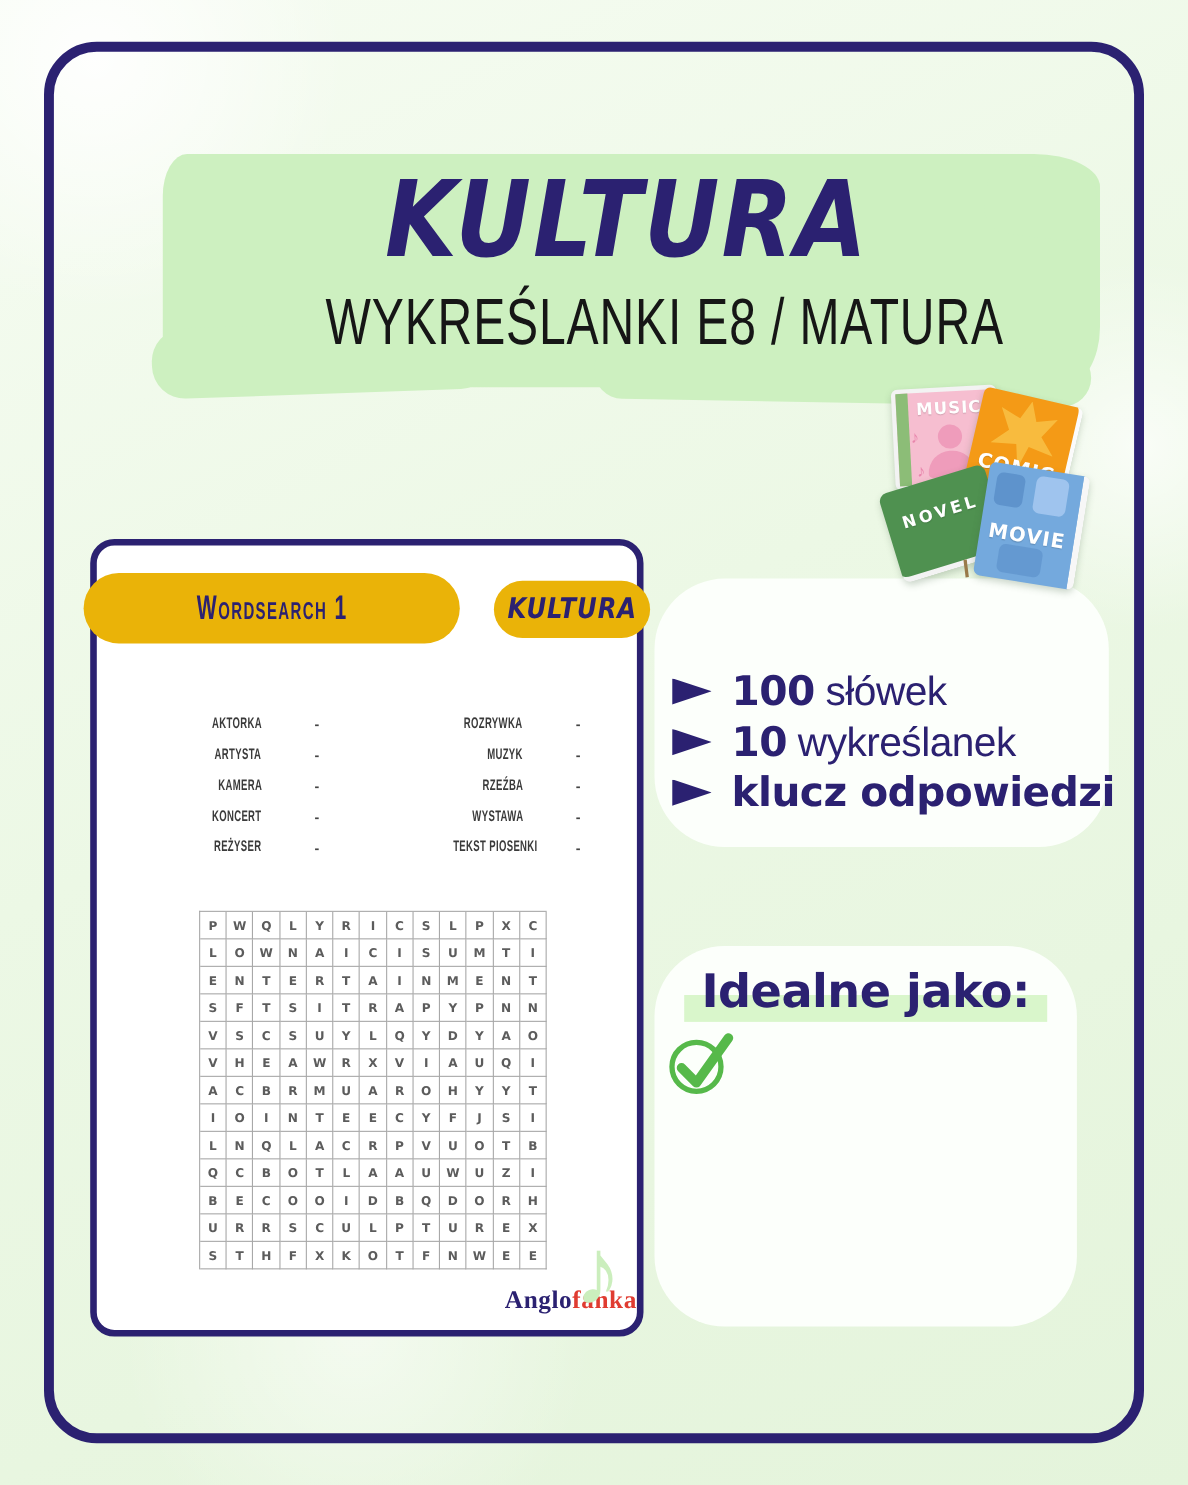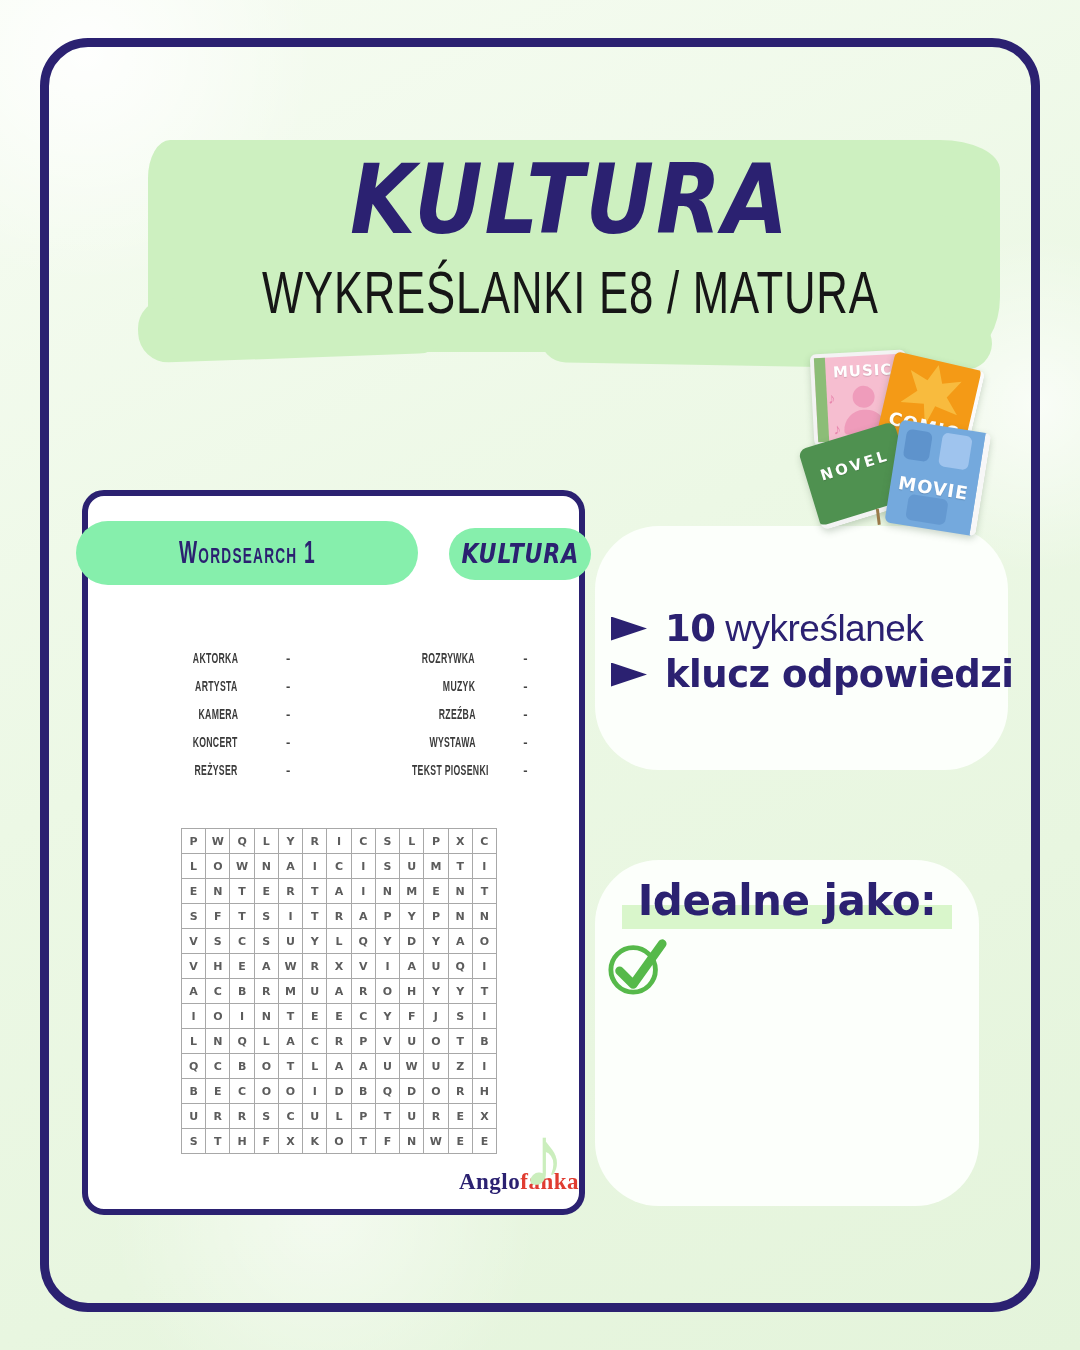--- a/index.html
+++ b/index.html
@@ -16,21 +16,21 @@
   
   .frame{left:40px;top:38px;width:1000px;height:1274px;border:9px solid #2b2171;border-radius:48px;box-sizing:border-box;}
   
   .brush{background:#cdf0c0;}
   .brush.b1{left:148px;top:140px;width:852px;height:212px;border-radius:22px 60px 34px 65px / 38px 30px 55px 28px;}
   .brush.b2{left:138px;top:294px;width:310px;height:64px;border-radius:30px;transform:rotate(-2deg);}
   .brush.b3{left:540px;top:314px;width:452px;height:52px;border-radius:26px;transform:rotate(1deg);}
   .brush.b4{left:896px;top:152px;width:100px;height:64px;border-radius:22px;transform:rotate(7deg);}
   .title{left:140px;top:144px;width:860px;text-align:center;color:#2b2171;}
   .title span{display:inline-block;transform:scaleX(.88);font:italic 800 96px "DejaVu Sans",sans-serif;letter-spacing:2px;}
-  .subtitle{left:140px;top:260px;width:860px;text-align:center;color:#161616;}
+  .subtitle{left:140px;top:260px;width:860px;text-align:right;color:#161616;}
   .subtitle span{display:inline-block;transform:scale(.78,1.06);font:400 56px "Liberation Sans",sans-serif;letter-spacing:1px;white-space:nowrap;}
 
   
   .books{left:798px;top:346px;width:210px;height:190px;}
   .book{position:absolute;border-radius:6px;box-shadow:0 3px 7px rgba(60,90,60,.25);box-sizing:border-box;}
   .book .blabel{position:absolute;width:100%;text-align:center;color:#fff;font-weight:700;font-family:"DejaVu Sans",sans-serif;letter-spacing:1px;text-shadow:0 1px 1px rgba(0,0,0,.15);}
   .bk-music{left:14px;top:6px;width:96px;height:92px;background:#f6bed0;border:4px solid #f3f3f3;transform:rotate(-3deg);z-index:1;}
   .bk-music .spine{position:absolute;left:0;top:0;bottom:0;width:11px;background:#8cbd77;}
   .bk-music .blabel{top:6px;left:4px;font-size:15px;}
   .bk-music .person{position:absolute;left:50%;bottom:6px;transform:translateX(-42%);width:46px;height:48px;}
@@ -48,21 +48,21 @@
   .bk-novel::after{content:"";position:absolute;bottom:-16px;left:56%;width:3px;height:16px;background:#9a7a4a;transform:rotate(10deg);}
   .bk-movie{left:94px;top:80px;width:92px;height:104px;background:#74a9dd;transform:rotate(9deg);z-index:4;border-right:6px solid #f7f7f7;border-radius:6px;}
   .bk-movie .patch{position:absolute;border-radius:6px;}
   .bk-movie .p1{left:8px;top:8px;width:26px;height:30px;background:#5e93cc;}
   .bk-movie .p2{right:12px;top:6px;width:30px;height:34px;background:#9fc4ee;}
   .bk-movie .p3{left:20px;bottom:6px;width:40px;height:26px;background:#5e93cc;opacity:.7;}
   .bk-movie .blabel{top:52px;font-size:18px;}
 
   
   .card{left:82px;top:490px;width:503px;height:725px;background:#ffffff;border:6px solid #2b2171;border-radius:22px;box-sizing:border-box;}
-  .pill{position:absolute;background:#86efac;display:flex;align-items:center;justify-content:center;}
+  .pill{position:absolute;background:#eab308;display:flex;align-items:center;justify-content:center;}
   .pill-left{left:-12px;top:25px;width:342px;height:64px;border-radius:36px;}
   .pill-left span{display:inline-block;transform:scaleX(.62);font:700 31px "Liberation Sans",sans-serif;font-variant:small-caps;color:#2b2171;letter-spacing:2px;white-space:nowrap;}
   .pill-right{right:-12px;top:32px;width:142px;height:52px;border-radius:30px;}
   .pill-right span{display:inline-block;transform:scaleX(.85);font:italic 800 26px "DejaVu Sans",sans-serif;color:#2b2171;letter-spacing:1px;}
   .instruction{top:112px;left:0;right:0;text-align:center;color:#2e2e2e;}
   .instruction span{display:inline-block;transform:scaleX(.55);font:700 20px "Liberation Sans",sans-serif;letter-spacing:1px;white-space:nowrap;}
   .wordlist{top:148px;left:40px;right:34px;display:grid;grid-template-columns:1fr 1fr;column-gap:26px;}
   .wrow{height:28px;display:flex;align-items:center;gap:44px;}
   .wlabel{width:110px;text-align:right;color:#3a3a3a;white-space:nowrap;}
   .wlabel span{display:inline-block;transform:scaleX(.62);transform-origin:right center;font:700 14px "Liberation Sans",sans-serif;letter-spacing:.5px;}
@@ -367,20 +367,24 @@
     <div class="abs brand">
       <span class="bp">Anglo</span><span class="bs">fanka</span>
     </div>
     <div class="abs note">♪</div>
   </div>
 
   <div class="abs panel panel-included">
     <div class="bullets" id="included-list">
         <div class="brow">
           <span class="tri"></span>
+          <span class="btext"><span class="st">100</span><span> słówek</span></span>
+        </div>
+        <div class="brow">
+          <span class="tri"></span>
           <span class="btext"><span class="st">10</span><span> wykreślanek</span></span>
         </div>
         <div class="brow">
           <span class="tri"></span>
           <span class="btext"><span class="st">klucz odpowiedzi</span><span></span></span>
         </div>
       </div>
   </div>
 
   <div class="abs panel panel-ideal">

